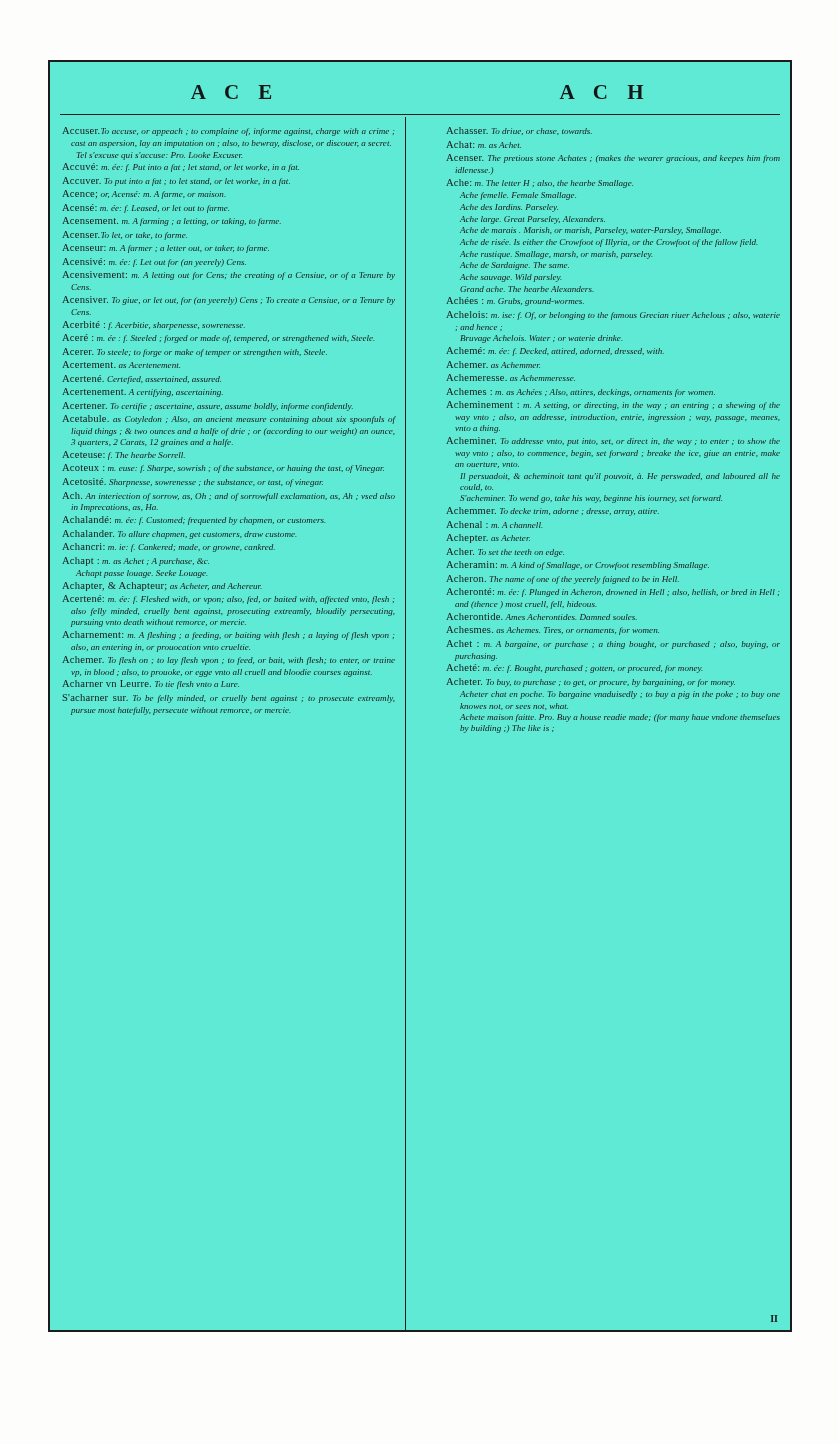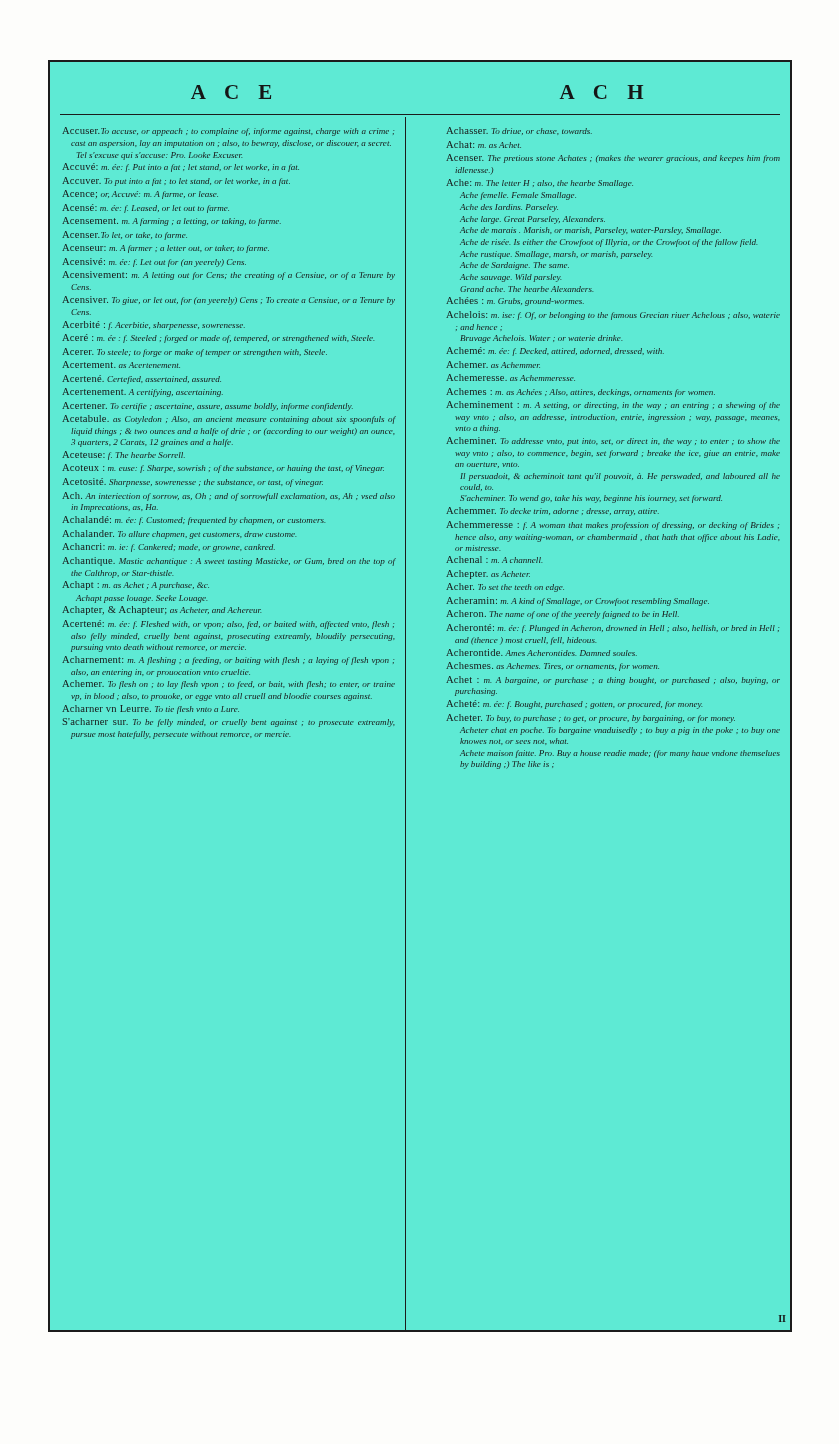--- a/index.html
+++ b/index.html
@@ -87,21 +87,21 @@
     font-family: "Liberation Serif", serif;
     font-size: 10.6px;
     letter-spacing: 0.2px;
   }
   .gl {
     font-style: italic;
     font-size: 9.1px;
   }
   .sig {
     position: absolute;
-    right: 4px;
+    right: 12px;
     bottom: 6px;
     font-size: 10px;
     font-weight: bold;
     font-family: "Liberation Serif", serif;
   }
 </style>
 </head>
 <body>
 
 <div class="page">
@@ -112,21 +112,21 @@
       <div class="running-head">A C H</div>
     </div>
     <div class="head-rule"></div>
 
     <div class="columns">
       <div class="col col-left">
           <p class="entry"><span class="hw">Accuser.</span><span class="gl">To accuse, or appeach ; to complaine of, informe against, charge with a crime ; cast an aspersion, lay an imputation on ; also, to bewray, disclose, or discouer, a secret.</span></p>
           <p class="entry ind"><span class="gl">Tel s'excuse qui s'accuse: Pro. Looke Excuser.</span></p>
           <p class="entry"><span class="hw">Accuvé:</span><span class="gl"> m. ée: f. Put into a fat ; let stand, or let worke, in a fat.</span></p>
           <p class="entry"><span class="hw">Accuver.</span><span class="gl"> To put into a fat ; to let stand, or let worke, in a fat.</span></p>
-          <p class="entry"><span class="hw">Acence;</span><span class="gl"> or, Accuvé: m. A farme, or lease.</span></p>
+          <p class="entry"><span class="hw">Acence;</span><span class="gl"> or, Acensé: m. A farme, or maison.</span></p>
           <p class="entry"><span class="hw">Acensé:</span><span class="gl"> m. ée: f. Leased, or let out to farme.</span></p>
           <p class="entry"><span class="hw">Acensement.</span><span class="gl"> m. A farming ; a letting, or taking, to farme.</span></p>
           <p class="entry"><span class="hw">Acenser.</span><span class="gl">To let, or take, to farme.</span></p>
           <p class="entry"><span class="hw">Acenseur:</span><span class="gl"> m. A farmer ; a letter out, or taker, to farme.</span></p>
           <p class="entry"><span class="hw">Acensivé:</span><span class="gl"> m. ée: f. Let out for (an yeerely) Cens.</span></p>
           <p class="entry"><span class="hw">Acensivement:</span><span class="gl"> m. A letting out for Cens; the creating of a Censiue, or of a Tenure by Cens.</span></p>
           <p class="entry"><span class="hw">Acensiver.</span><span class="gl"> To giue, or let out, for (an yeerely) Cens ; To create a Censiue, or a Tenure by Cens.</span></p>
           <p class="entry"><span class="hw">Acerbité :</span><span class="gl"> f. Acerbitie, sharpenesse, sowrenesse.</span></p>
           <p class="entry"><span class="hw">Aceré :</span><span class="gl"> m. ée : f. Steeled ; forged or made of, tempered, or strengthened with, Steele.</span></p>
           <p class="entry"><span class="hw">Acerer.</span><span class="gl"> To steele; to forge or make of temper or strengthen with, Steele.</span></p>
@@ -135,21 +135,20 @@
           <p class="entry"><span class="hw">Acertenement.</span><span class="gl"> A certifying, ascertaining.</span></p>
           <p class="entry"><span class="hw">Acertener.</span><span class="gl"> To certifie ; ascertaine, assure, assume boldly, informe confidently.</span></p>
           <p class="entry"><span class="hw">Acetabule.</span><span class="gl"> as Cotyledon ; Also, an ancient measure containing about six spoonfuls of liquid things ; &amp; two ounces and a halfe of drie ; or (according to our weight) an ounce, 3 quarters, 2 Carats, 12 graines and a halfe.</span></p>
           <p class="entry"><span class="hw">Aceteuse:</span><span class="gl"> f. The hearbe Sorrell.</span></p>
           <p class="entry"><span class="hw">Acoteux :</span><span class="gl"> m. euse: f. Sharpe, sowrish ; of the substance, or hauing the tast, of Vinegar.</span></p>
           <p class="entry"><span class="hw">Acetosité.</span><span class="gl"> Sharpnesse, sowrenesse ; the substance, or tast, of vinegar.</span></p>
           <p class="entry"><span class="hw">Ach.</span><span class="gl"> An interiection of sorrow, as, Oh ; and of sorrowfull exclamation, as, Ah ; vsed also in Imprecations, as, Ha.</span></p>
           <p class="entry"><span class="hw">Achalandé:</span><span class="gl"> m. ée: f. Customed; frequented by chapmen, or customers.</span></p>
           <p class="entry"><span class="hw">Achalander.</span><span class="gl"> To allure chapmen, get customers, draw custome.</span></p>
           <p class="entry"><span class="hw">Achancri:</span><span class="gl"> m. ie: f. Cankered; made, or growne, cankred.</span></p>
-          <p class="entry"><span class="hw">Achantique.</span><span class="gl"> Mastic achantique : A sweet tasting Masticke, or Gum, bred on the top of the Calthrop, or Star-thistle.</span></p>
           <p class="entry"><span class="hw">Achapt :</span><span class="gl"> m. as Achet ; A purchase, &amp;c.</span></p>
           <p class="entry ind"><span class="gl">Achapt passe louage. Seeke Louage.</span></p>
           <p class="entry"><span class="hw">Achapter, &amp; Achapteur;</span><span class="gl"> as Acheter, and Achereur.</span></p>
           <p class="entry"><span class="hw">Acertené:</span><span class="gl"> m. ée: f. Fleshed with, or vpon; also, fed, or baited with, affected vnto, flesh ; also felly minded, cruelly bent against, prosecuting extreamly, bloudily persecuting, pursuing vnto death without remorce, or mercie.</span></p>
           <p class="entry"><span class="hw">Acharnement:</span><span class="gl"> m. A fleshing ; a feeding, or baiting with flesh ; a laying of flesh vpon ; also, an entering in, or prouocation vnto crueltie.</span></p>
           <p class="entry"><span class="hw">Achemer.</span><span class="gl"> To flesh on ; to lay flesh vpon ; to feed, or bait, with flesh; to enter, or traine vp, in blood ; also, to prouoke, or egge vnto all cruell and bloodie courses against.</span></p>
           <p class="entry"><span class="hw">Acharner vn Leurre.</span><span class="gl"> To tie flesh vnto a Lure.</span></p>
           <p class="entry"><span class="hw">S'acharner sur.</span><span class="gl"> To be felly minded, or cruelly bent against ; to prosecute extreamly, pursue most hatefully, persecute without remorce, or mercie.</span></p>
         </div>
       <div class="col col-right">
@@ -171,21 +170,20 @@
           <p class="entry ind"><span class="gl">Bruvage Achelois. Water ; or waterie drinke.</span></p>
           <p class="entry"><span class="hw">Achemé:</span><span class="gl"> m. ée: f. Decked, attired, adorned, dressed, with.</span></p>
           <p class="entry"><span class="hw">Achemer.</span><span class="gl"> as Achemmer.</span></p>
           <p class="entry"><span class="hw">Achemeresse.</span><span class="gl"> as Achemmeresse.</span></p>
           <p class="entry"><span class="hw">Achemes :</span><span class="gl"> m. as Achées ; Also, attires, deckings, ornaments for women.</span></p>
           <p class="entry"><span class="hw">Acheminement :</span><span class="gl"> m. A setting, or directing, in the way ; an entring ; a shewing of the way vnto ; also, an addresse, introduction, entrie, ingression ; way, passage, meanes, vnto a thing.</span></p>
           <p class="entry"><span class="hw">Acheminer.</span><span class="gl"> To addresse vnto, put into, set, or direct in, the way ; to enter ; to show the way vnto ; also, to commence, begin, set forward ; breake the ice, giue an entrie, make an ouerture, vnto.</span></p>
           <p class="entry ind"><span class="gl">Il persuadoit, &amp; acheminoit tant qu'il pouvoit, à. He perswaded, and laboured all he could, to.</span></p>
           <p class="entry ind"><span class="gl">S'acheminer. To wend go, take his way, beginne his iourney, set forward.</span></p>
           <p class="entry"><span class="hw">Achemmer.</span><span class="gl"> To decke trim, adorne ; dresse, array, attire.</span></p>
-          <p class="entry"><span class="hw">Achemmeresse :</span><span class="gl"> f. A woman that makes profession of dressing, or decking of Brides ; hence also, any waiting-woman, or chambermaid , that hath that office about his Ladie, or mistresse.</span></p>
           <p class="entry"><span class="hw">Achenal :</span><span class="gl"> m. A channell.</span></p>
           <p class="entry"><span class="hw">Achepter.</span><span class="gl"> as Acheter.</span></p>
           <p class="entry"><span class="hw">Acher.</span><span class="gl"> To set the teeth on edge.</span></p>
           <p class="entry"><span class="hw">Acheramin:</span><span class="gl"> m. A kind of Smallage, or Crowfoot resembling Smallage.</span></p>
           <p class="entry"><span class="hw">Acheron.</span><span class="gl"> The name of one of the yeerely faigned to be in Hell.</span></p>
           <p class="entry"><span class="hw">Acheronté:</span><span class="gl"> m. ée: f. Plunged in Acheron, drowned in Hell ; also, hellish, or bred in Hell ; and (thence ) most cruell, fell, hideous.</span></p>
           <p class="entry"><span class="hw">Acherontide.</span><span class="gl"> Ames Acherontides. Damned soules.</span></p>
           <p class="entry"><span class="hw">Achesmes.</span><span class="gl"> as Achemes. Tires, or ornaments, for women.</span></p>
           <p class="entry"><span class="hw">Achet :</span><span class="gl"> m. A bargaine, or purchase ; a thing bought, or purchased ; also, buying, or purchasing.</span></p>
           <p class="entry"><span class="hw">Acheté:</span><span class="gl"> m. ée: f. Bought, purchased ; gotten, or procured, for money.</span></p>

